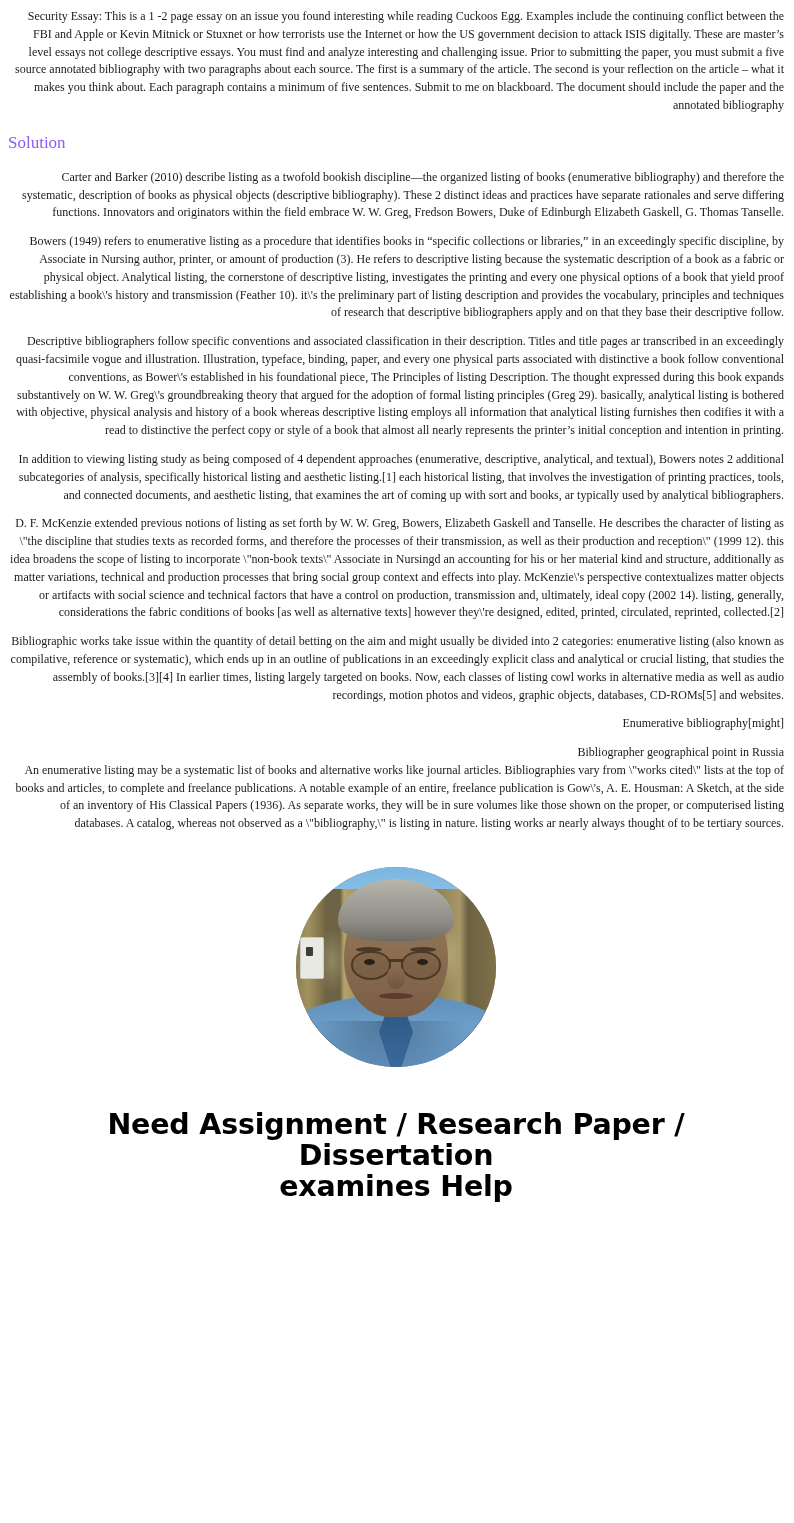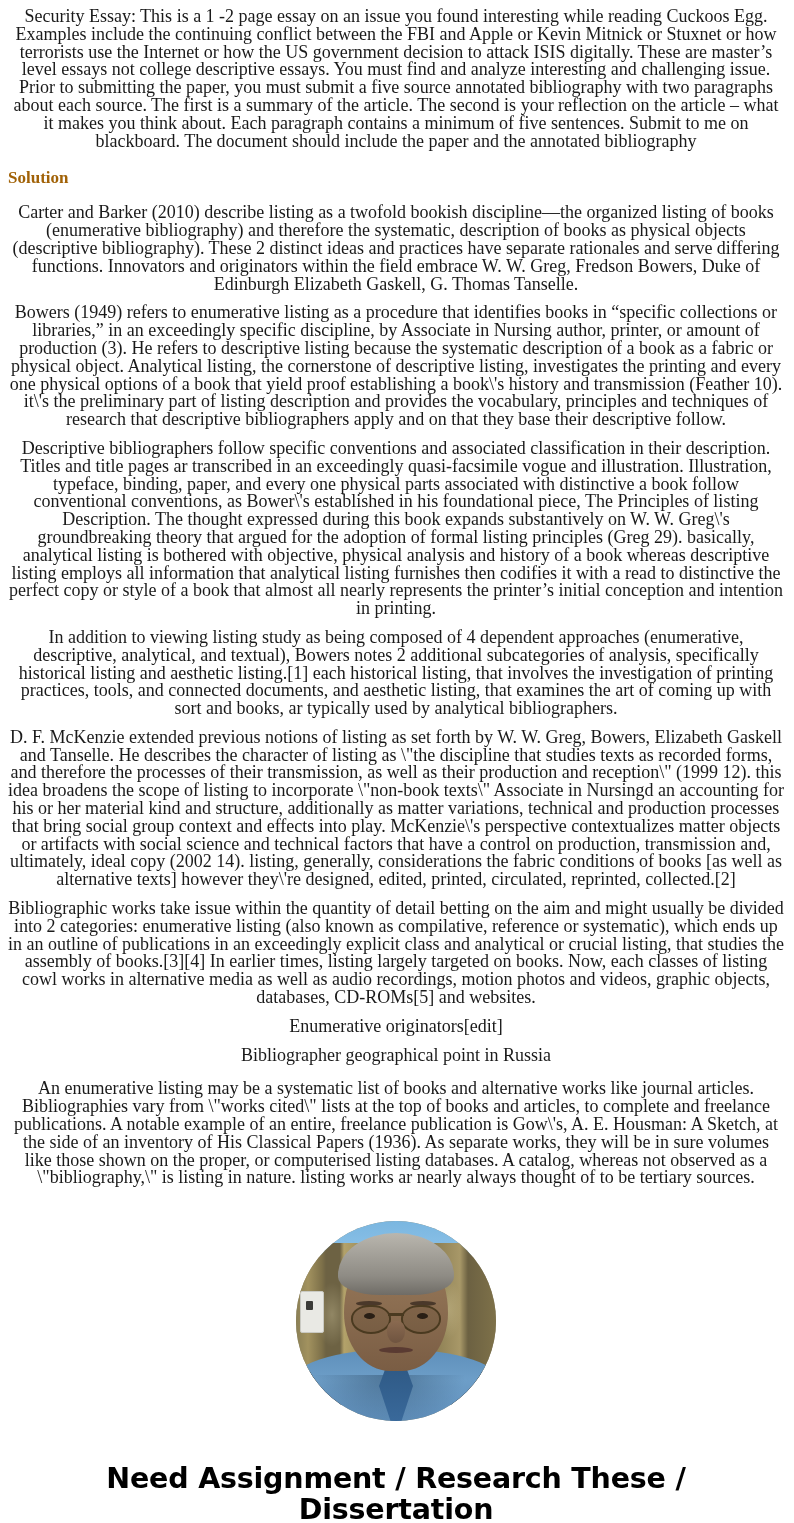--- a/index.html
+++ b/index.html
@@ -18,35 +18,35 @@
   }
   .page {
     position: relative;
     width: 794px;
     min-height: 1523px;
     box-sizing: border-box;
     padding: 8px 10px 0 8px;
   }
   p.body-text {
     margin: 0 0 11px 0;
-    font-size: 18px;
+    font-size: 12px;
     line-height: 17.8px;
-    text-align: center;
+    text-align: right;
     color: #1a1a1a;
     letter-spacing: 0.0px;
   }
   h2.solution-heading {
     margin: 18px 0 16px 0;
     font-size: 17px;
     line-height: 20px;
-    font-weight: bold;
-    color: #a16207;
+    font-weight: normal;
+    color: #8b5cf6;
   }
   p.no-gap-below {
-    margin-bottom: 16px;
+    margin-bottom: 0;
   }
 
   
   .photo-wrap {
     margin-top: 34px;
     display: flex;
     justify-content: center;
     align-items: center;
   }
   .avatar {
@@ -250,21 +250,21 @@
   <p class="body-text">Bowers (1949) refers to enumerative listing as a procedure that identifies books in “specific collections or libraries,” in an exceedingly specific discipline, by Associate in Nursing author, printer, or amount of production (3). He refers to descriptive listing because the systematic description of a book as a fabric or physical object. Analytical listing, the cornerstone of descriptive listing, investigates the printing and every one physical options of a book that yield proof establishing a book\'s history and transmission (Feather 10). it\'s the preliminary part of listing description and provides the vocabulary, principles and techniques of research that descriptive bibliographers apply and on that they base their descriptive follow.</p>
 
   <p class="body-text">Descriptive bibliographers follow specific conventions and associated classification in their description. Titles and title pages ar transcribed in an exceedingly quasi-facsimile vogue and illustration. Illustration, typeface, binding, paper, and every one physical parts associated with distinctive a book follow conventional conventions, as Bower\'s established in his foundational piece, The Principles of listing Description. The thought expressed during this book expands substantively on W. W. Greg\'s groundbreaking theory that argued for the adoption of formal listing principles (Greg 29). basically, analytical listing is bothered with objective, physical analysis and history of a book whereas descriptive listing employs all information that analytical listing furnishes then codifies it with a read to distinctive the perfect copy or style of a book that almost all nearly represents the printer’s initial conception and intention in printing.</p>
 
   <p class="body-text">In addition to viewing listing study as being composed of 4 dependent approaches (enumerative, descriptive, analytical, and textual), Bowers notes 2 additional subcategories of analysis, specifically historical listing and aesthetic listing.[1] each historical listing, that involves the investigation of printing practices, tools, and connected documents, and aesthetic listing, that examines the art of coming up with sort and books, ar typically used by analytical bibliographers.</p>
 
   <p class="body-text">D. F. McKenzie extended previous notions of listing as set forth by W. W. Greg, Bowers, Elizabeth Gaskell and Tanselle. He describes the character of listing as \"the discipline that studies texts as recorded forms, and therefore the processes of their transmission, as well as their production and reception\" (1999 12). this idea broadens the scope of listing to incorporate \"non-book texts\" Associate in Nursingd an accounting for his or her material kind and structure, additionally as matter variations, technical and production processes that bring social group context and effects into play. McKenzie\'s perspective contextualizes matter objects or artifacts with social science and technical factors that have a control on production, transmission and, ultimately, ideal copy (2002 14). listing, generally, considerations the fabric conditions of books [as well as alternative texts] however they\'re designed, edited, printed, circulated, reprinted, collected.[2]</p>
 
   <p class="body-text">Bibliographic works take issue within the quantity of detail betting on the aim and might usually be divided into 2 categories: enumerative listing (also known as compilative, reference or systematic), which ends up in an outline of publications in an exceedingly explicit class and analytical or crucial listing, that studies the assembly of books.[3][4] In earlier times, listing largely targeted on books. Now, each classes of listing cowl works in alternative media as well as audio recordings, motion photos and videos, graphic objects, databases, CD-ROMs[5] and websites.</p>
 
-  <p class="body-text">Enumerative originators[edit]</p>
+  <p class="body-text">Enumerative bibliography[might]</p>
 
   <p class="body-text no-gap-below">Bibliographer geographical point in Russia</p>
 
   <p class="body-text">An enumerative listing may be a systematic list of books and alternative works like journal articles. Bibliographies vary from \"works cited\" lists at the top of books and articles, to complete and freelance publications. A notable example of an entire, freelance publication is Gow\'s, A. E. Housman: A Sketch, at the side of an inventory of His Classical Papers (1936). As separate works, they will be in sure volumes like those shown on the proper, or computerised listing databases. A catalog, whereas not observed as a \"bibliography,\" is listing in nature. listing works ar nearly always thought of to be tertiary sources.</p>
 
   <div class="photo-wrap">
     <div class="avatar">
       <div class="av-sky"></div>
       <div class="av-wall"></div>
       <div class="av-switch"></div>
@@ -284,17 +284,17 @@
         <div class="av-lens l"></div>
         <div class="av-bridge"></div>
         <div class="av-lens r"></div>
       </div>
       <div class="av-nose"></div>
       <div class="av-mouth"></div>
     </div>
   </div>
 
   <div class="footer">
-    <span class="line">Need Assignment / Research These / Dissertation</span>
+    <span class="line">Need Assignment / Research Paper / Dissertation</span>
     <span class="line">examines Help</span>
   </div>
 
 </div>
 
 </body></html>

